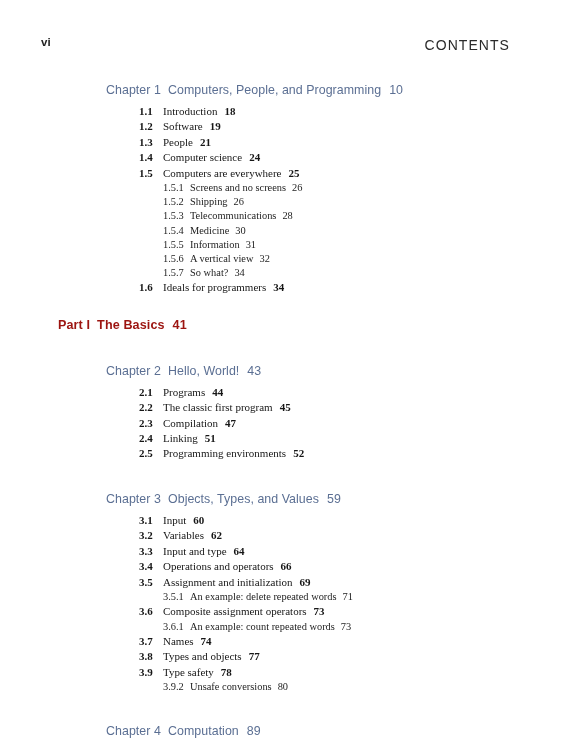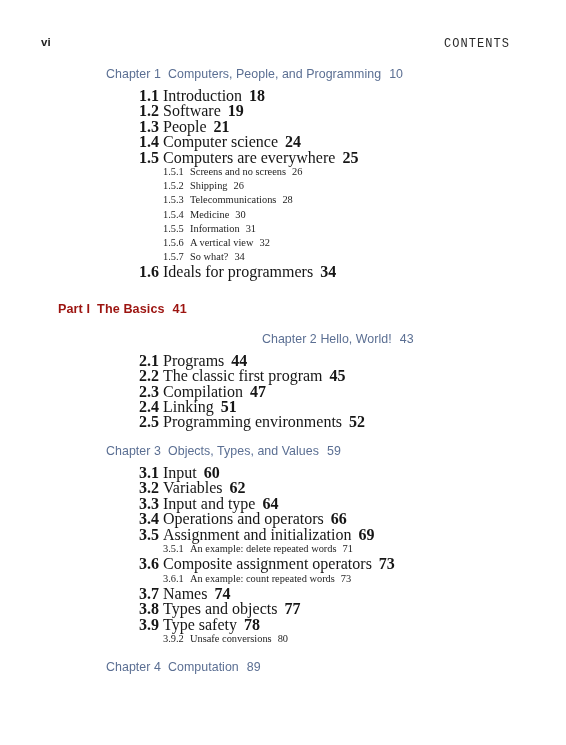--- a/index.html
+++ b/index.html
@@ -39,22 +39,22 @@
     font-family: "Liberation Sans", "DejaVu Sans", sans-serif;
     font-weight: bold;
     font-size: 11.5px;
     color: #232323;
     letter-spacing: 0.2px;
   }
   .head-title {
     position: absolute;
     right: 0;
     top: 1px;
-    font-family: Liberation Mono, monospace;
-    font-size: 12px;
+    font-family: Liberation Sans, sans-serif;
+    font-size: 14px;
     letter-spacing: 1.05px;
     color: #2a2a2a;
   }
 
   
   .toc {
     position: absolute;
     top: 64px;
     left: 0;
     width: 566px;
@@ -70,20 +70,21 @@
     font-family: "Liberation Sans", "DejaVu Sans", sans-serif;
     color: #5b6f93;
     font-size: 12.4px;
     line-height: 20px;
     padding-left: 106px;
     letter-spacing: 0.05px;
   }
   .chapter-line .ch-label {
     display: inline-block;
     min-width: 62px;
+    margin-top: 16px;
   }
   .chapter-line .ch-title { }
   .chapter-line .ch-page {
     margin-left: 8px;
   }
 
   
   .part-line {
     font-family: "Liberation Sans", "DejaVu Sans", sans-serif;
     font-weight: bold;
@@ -93,21 +94,21 @@
     padding-left: 58px;
     letter-spacing: 0.1px;
   }
   .part-line .part-label { margin-right: 7px; }
   .part-line .part-page  { margin-left: 8px; }
 
   
   .section-line {
     font-family: "Liberation Serif", "DejaVu Serif", serif;
     color: #161616;
-    font-size: 16px;
+    font-size: 11px;
     line-height: 15.4px;
     padding-left: 139px;
   }
   .section-line .sec-num {
     display: inline-block;
     width: 24px;
     font-weight: bold;
   }
   .section-line .sec-title { }
   .section-line .sec-page {
@@ -128,21 +129,21 @@
     width: 27px;
   }
   .subsection-line .sub-page {
     margin-left: 6px;
     text-align: center;
   }
 
   
   .gap-before-chapter { margin-top: 11px; }
   .gap-before-part    { margin-top: 19px; }
-  .gap-after-part     { margin-top: 10px; text-align: center; }
+  .gap-after-part     { margin-top: 10px; }
   .gap-small          { margin-top: 4px; }
 </style>
 </head>
 <body>
 
 <div class="page">
 
   <div class="running-head">
     <span class="folio">vi</span>
     <span class="head-title">CONTENTS</span>

